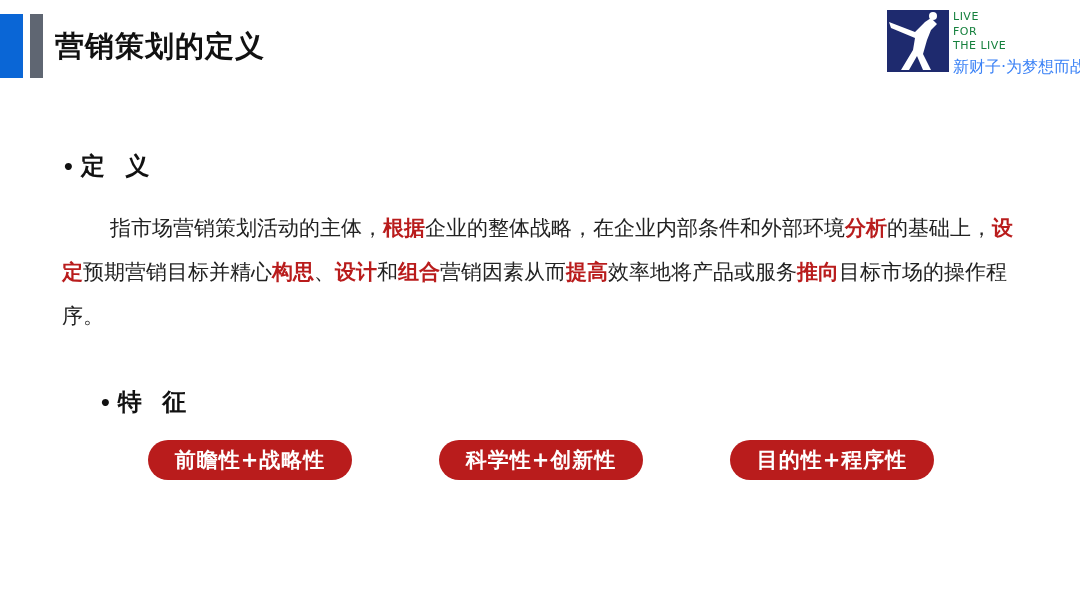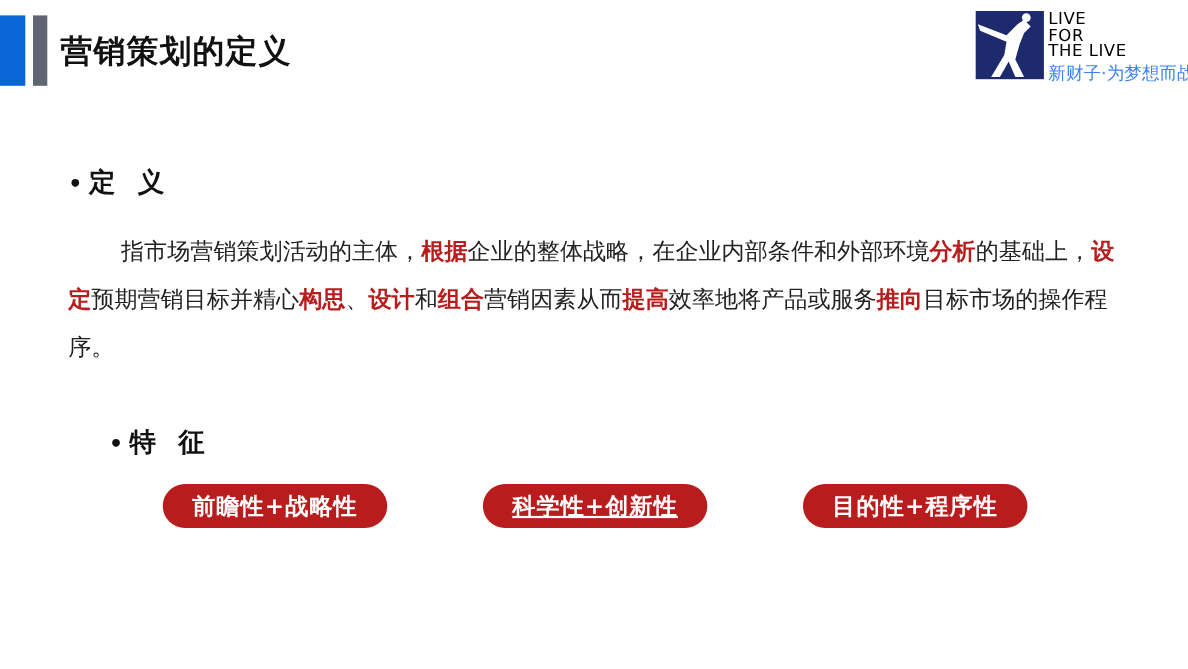--- a/index.html
+++ b/index.html
@@ -10,21 +10,21 @@
     color:#222;
   }
   .bar-blue { position:absolute; left:0; top:14px; width:23px; height:64px; background:#0a66d6; }
   .bar-gray { position:absolute; left:30px; top:14px; width:13px; height:64px; background:#5f6672; }
   .title {
     position:absolute; left:55px; top:26px; font-size:29px; font-weight:bold; color:#111;
     letter-spacing:1px; line-height:40px;
   }
   .logo { position:absolute; left:887px; top:10px; width:190px; height:64px; }
   .logo-box { position:absolute; left:0; top:0; width:62px; height:62px; background:#1e2a6e; overflow:hidden; }
-  .logo-text { position:absolute; left:66px; top:0; font-size:15px; line-height:14.5px; color:#000000; letter-spacing:0.5px; }
+  .logo-text { position:absolute; left:66px; top:0; font-size:11px; line-height:14.5px; color:#15803d; letter-spacing:0.5px; }
   .logo-cn { position:absolute; left:66px; top:47px; font-size:16px; color:#3b82f6; white-space:nowrap; }
   .heading {
     position:absolute; left:62px; font-size:24px; font-weight:bold; color:#111; letter-spacing:6px;
   }
   .heading .dot { font-size:20px; margin-right:6px; letter-spacing:0; }
   .para {
     position:absolute; left:62px; top:206px; width:960px;
     font-size:21px; line-height:44px; color:#222; text-indent:48px;
   }
   .para .hl { color:#b91c1c; font-weight:bold; }
@@ -62,14 +62,14 @@
 
 <div class="para">
   <span>指市场营销策划活动的主体，</span><span class="hl">根据</span><span>企业的整体战略，在企业内部条件和外部环境</span><span class="hl">分析</span><span>的基础上，</span><span class="hl">设定</span><span>预期营销目标并精心</span><span class="hl">构思</span><span>、</span><span class="hl">设计</span><span>和</span><span class="hl">组合</span><span>营销因素从而</span><span class="hl">提高</span><span>效率地将产品或服务</span><span class="hl">推向</span><span>目标市场的操作程序。</span>
 </div>
 
 <div class="heading" style="top:386px;margin-left:37px;">
   <span class="dot">•</span><span>特 征</span>
 </div>
 
 <div class="pill" style="left:148px;">前瞻性+战略性</div>
-<div class="pill" style="left:439px;text-decoration:underline;">科学性+创新性</div>
+<div class="pill" style="left:439px;">科学性+创新性</div>
 <div class="pill" style="left:730px;">目的性+程序性</div>
 
 </body></html>

